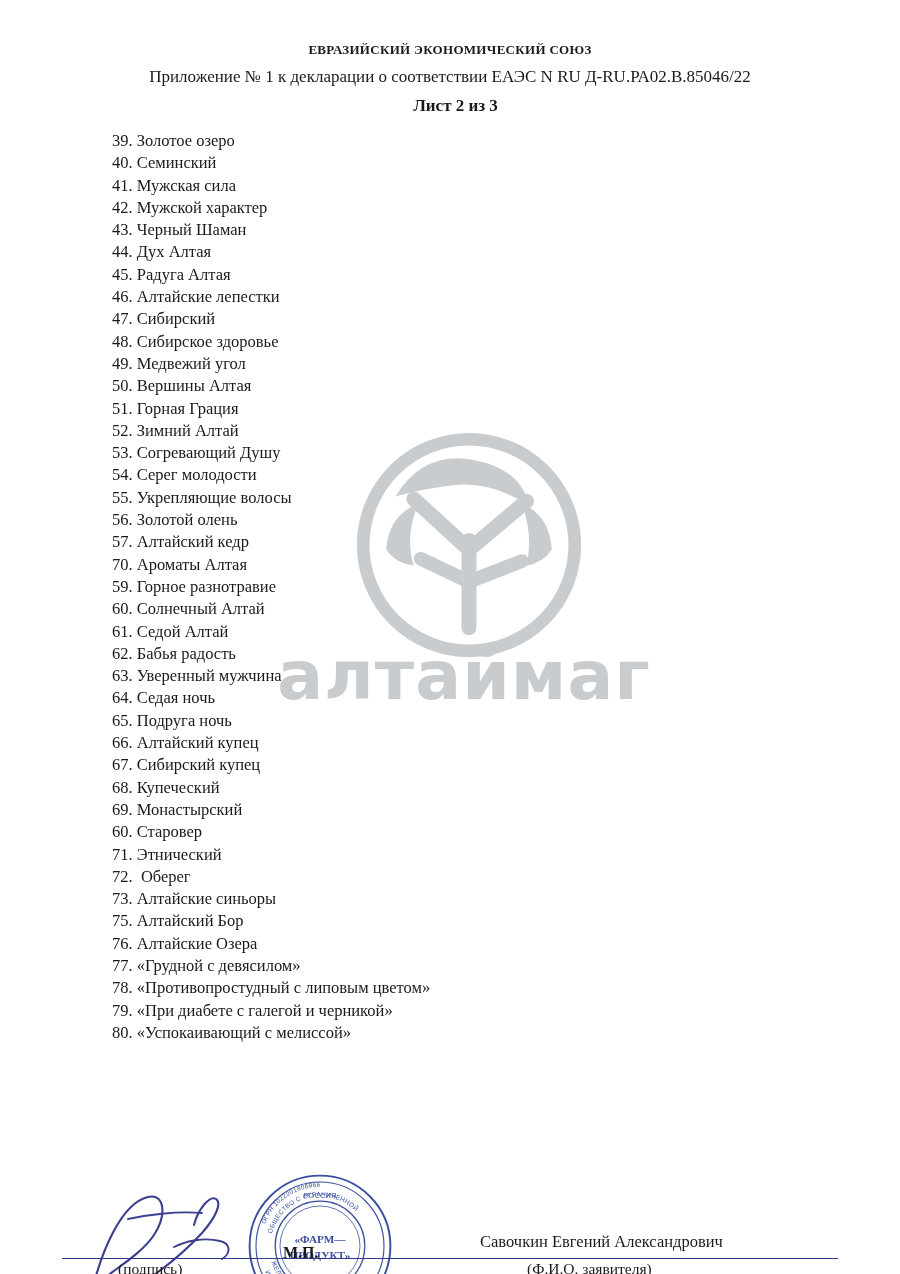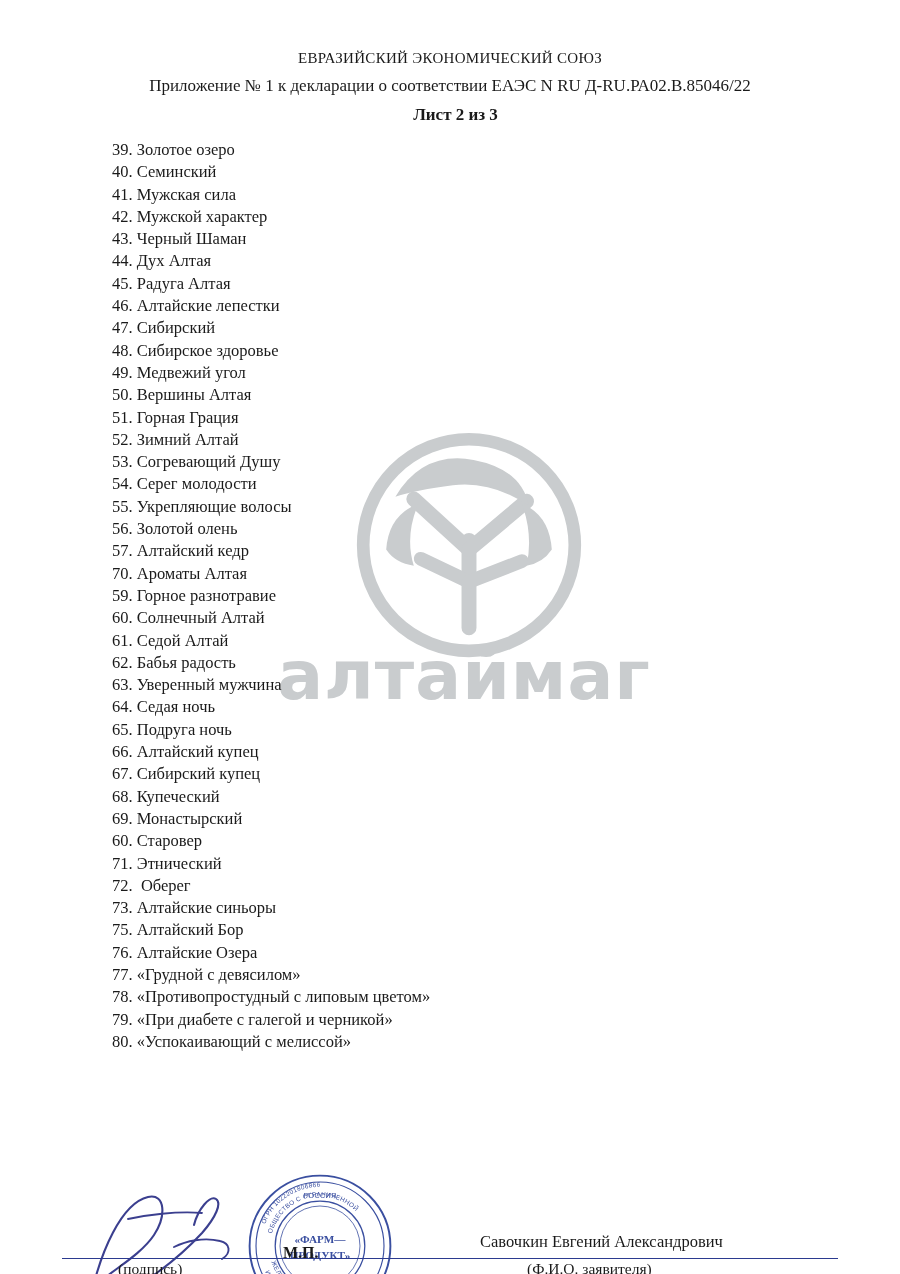--- a/index.html
+++ b/index.html
@@ -54,24 +54,23 @@
   }
 
   
   .header {
     position: relative;
     z-index: 2;
     text-align: center;
     padding-top: 42px;
   }
   .header .line1 {
-    font-size: 15px;
-    font-weight: normal;
+    font-size: 13px;
+    font-weight: bold;
     letter-spacing: 0.3px;
-    margin-top: 8px;
   }
   .header .line2 {
     font-size: 17px;
     font-weight: normal;
     margin-top: 9px;
   }
   .header .line3 {
     font-size: 17px;
     font-weight: bold;
     margin-top: 9px;

